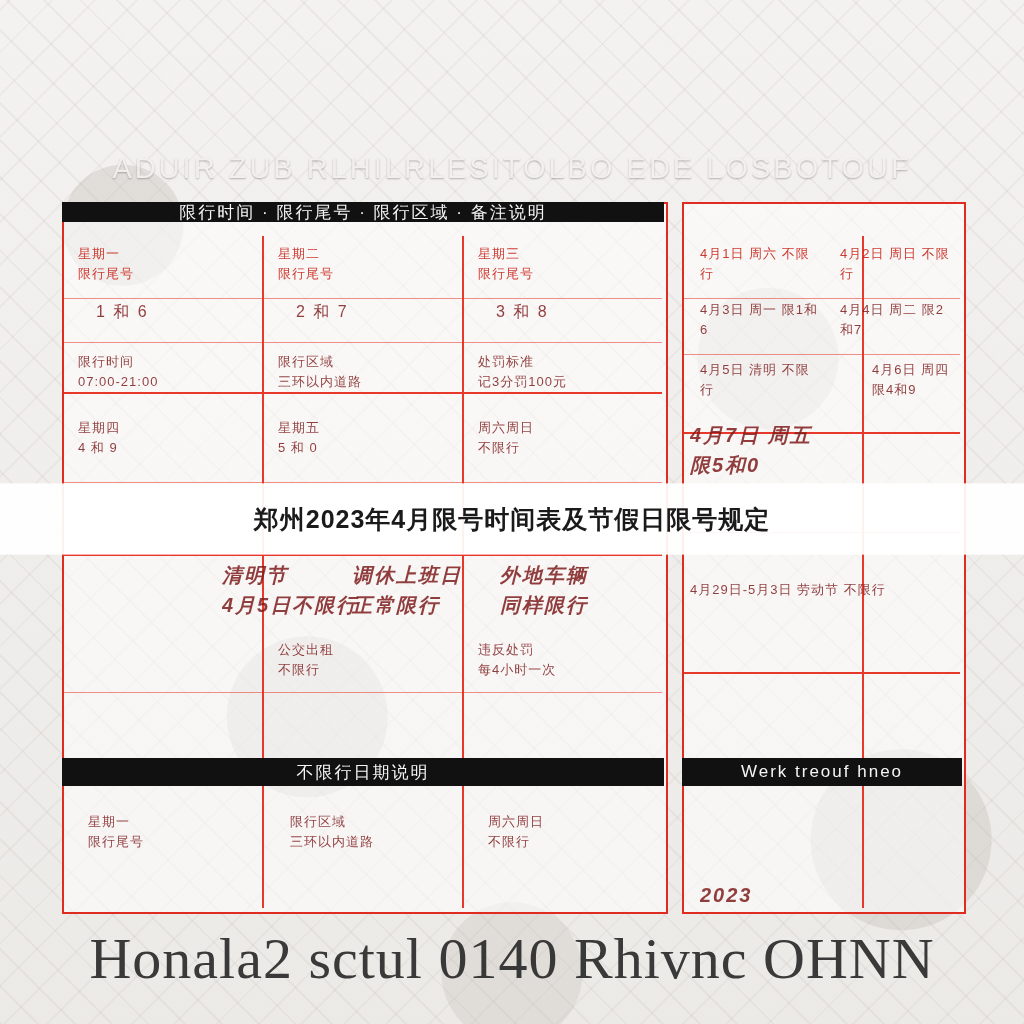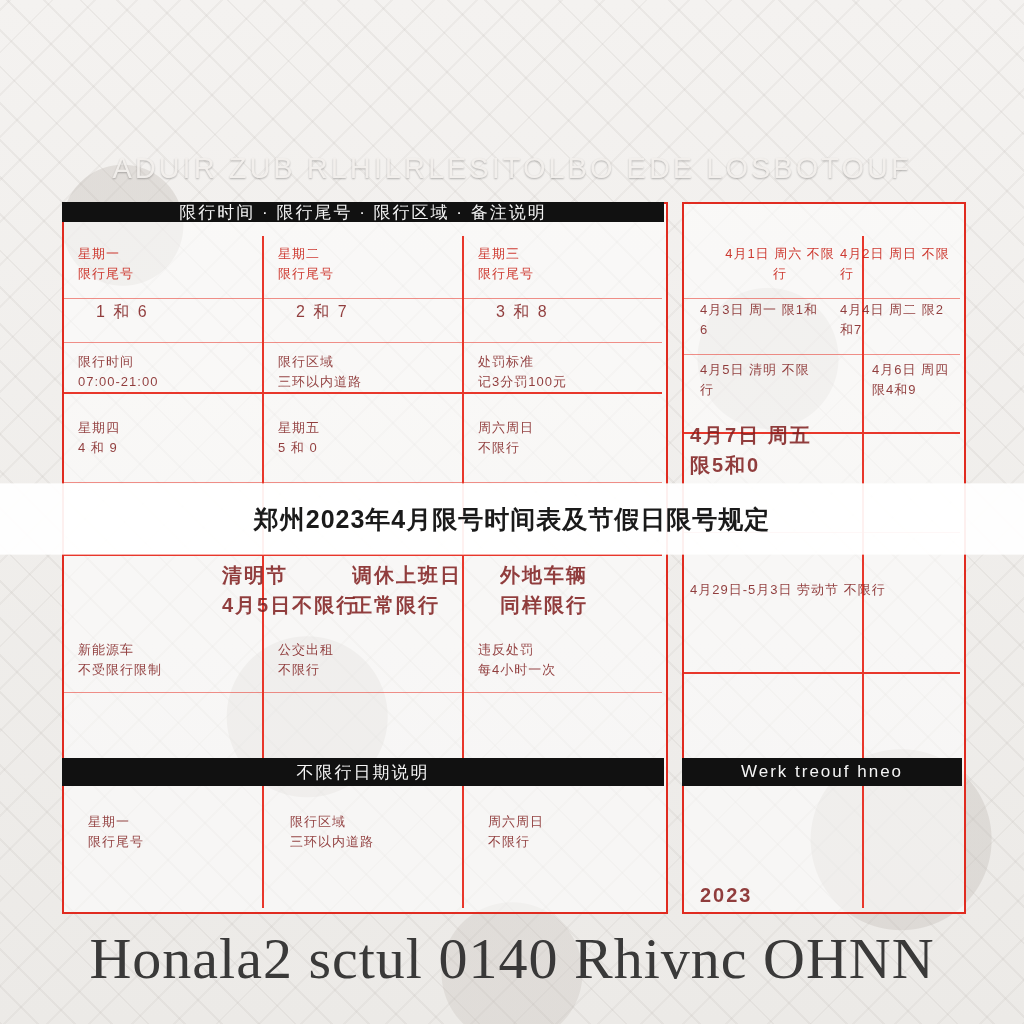--- a/index.html
+++ b/index.html
@@ -145,21 +145,21 @@
     color: #7f1d1d;
     font-size: 13px;
     line-height: 1.5;
     letter-spacing: 1px;
     filter: blur(.55px);
     opacity: .85;
     overflow: hidden;
     white-space: pre-line;
   }
   .cell.red { color: #c9261c; opacity: .9; }
-  .cell.big { font-size: 20px; font-weight: bold; letter-spacing: 2px; }
+  .cell.big { font-size: 20px; font-weight: bold; letter-spacing: 2px; font-style: italic; }
   .cell.mid { font-size: 16px; letter-spacing: 2px; }
 
   
   .caption-band {
     position: absolute;
     left: 0;
     top: 484px;
     width: 1024px;
     height: 70px;
     background: rgba(255,255,255,.93);
@@ -251,35 +251,33 @@
   <div class="cell" style="left:478px; top:418px; width:176px;">周六周日
 不限行</div>
 
   <div class="cell big" style="left:222px; top:560px; width:180px;">清明节
 4月5日不限行</div>
   <div class="cell big" style="left:352px; top:560px; width:180px;">调休上班日
 正常限行</div>
   <div class="cell big" style="left:500px; top:560px; width:150px;">外地车辆
 同样限行</div>
 
-  <div class="cell" style="left:78px;  top:640px; width:176px;">新能源车
-不受限行限制</div>
   <div class="cell" style="left:278px; top:640px; width:176px;">公交出租
 不限行</div>
   <div class="cell" style="left:478px; top:640px; width:176px;">违反处罚
 每4小时一次</div>
 
   <div class="cell" style="left:88px;  top:812px; width:160px;">星期一
 限行尾号</div>
   <div class="cell" style="left:290px; top:812px; width:160px;">限行区域
 三环以内道路</div>
   <div class="cell" style="left:488px; top:812px; width:160px;">周六周日
 不限行</div>
 
-  <div class="cell red" style="left:720px; top:244px; width:120px;text-align:center;">4月1日 周六 不限行</div>
+  <div class="cell red" style="left:700px; top:244px; width:120px;">4月1日 周六 不限行</div>
   <div class="cell red" style="left:840px; top:244px; width:110px;">4月2日 周日 不限行</div>
   <div class="cell" style="left:700px; top:300px; width:120px;">4月3日 周一 限1和6</div>
   <div class="cell" style="left:840px; top:300px; width:110px;">4月4日 周二 限2和7</div>
   <div class="cell" style="left:700px; top:360px; width:120px;">4月5日 清明 不限行</div>
   <div class="cell" style="left:872px; top:360px; width:88px;">4月6日 周四 限4和9</div>
   <div class="cell big" style="left:690px; top:420px; width:150px;">4月7日 周五 限5和0</div>
   <div class="cell" style="left:690px; top:580px; width:260px;">4月29日-5月3日 劳动节 不限行</div>
   <div class="cell big" style="left:700px; top:880px; width:120px;">2023</div>
 
   <div class="caption-band">

